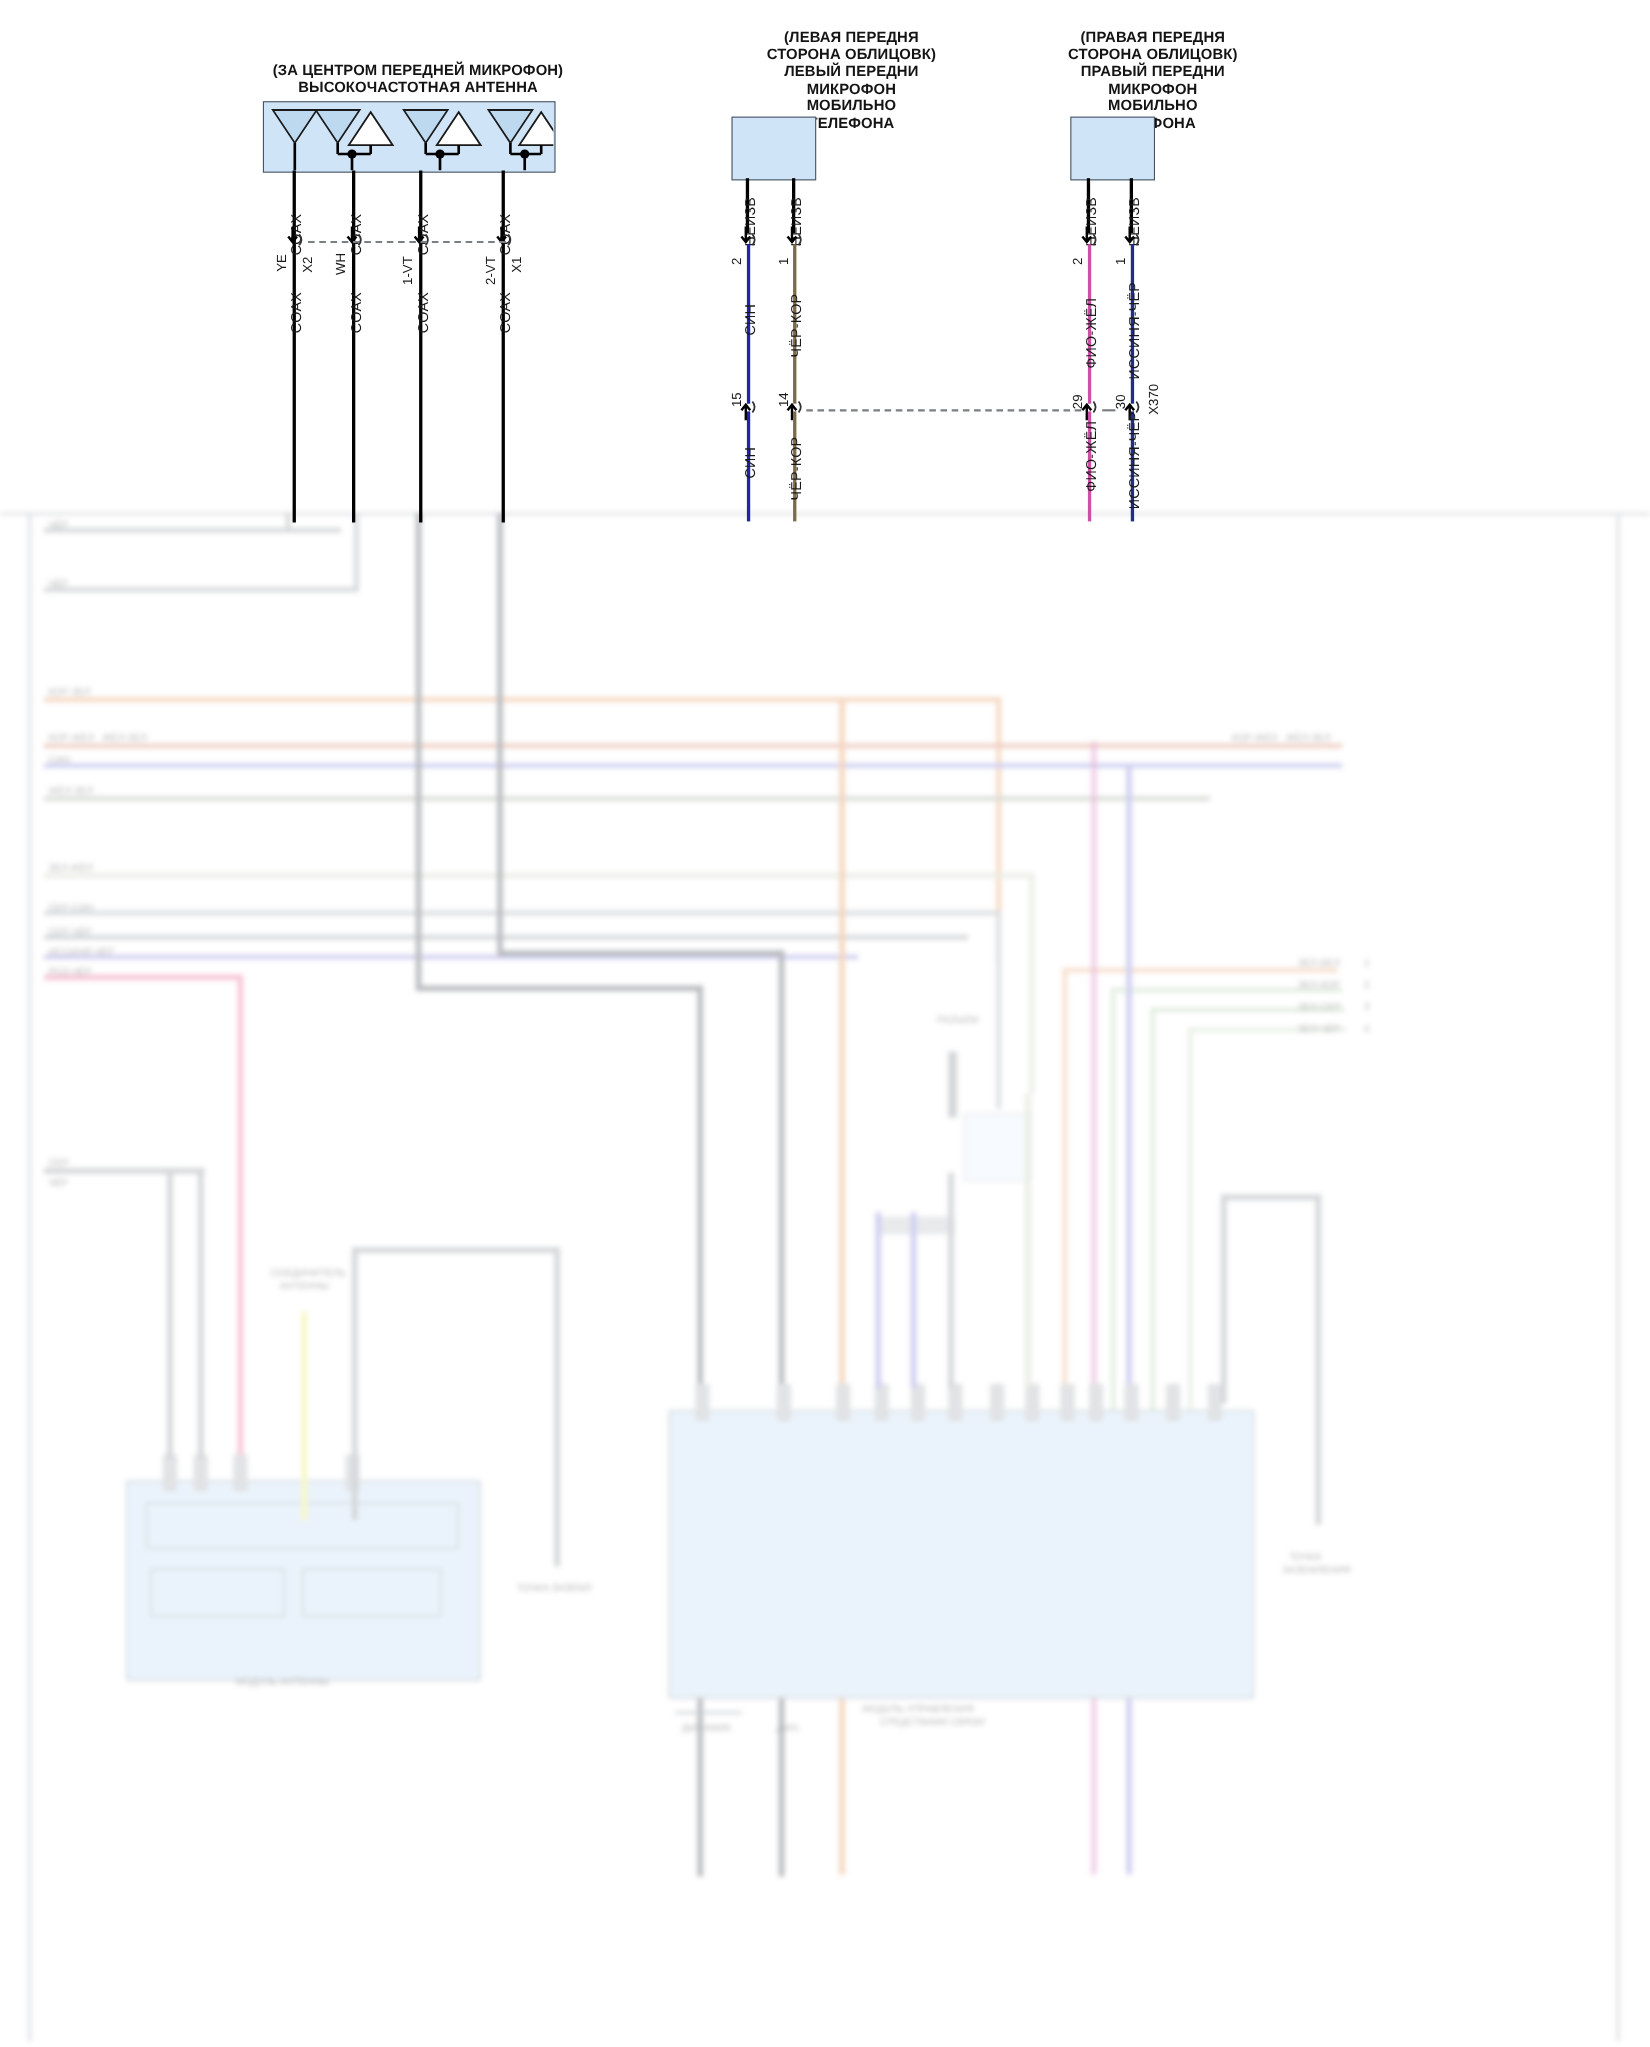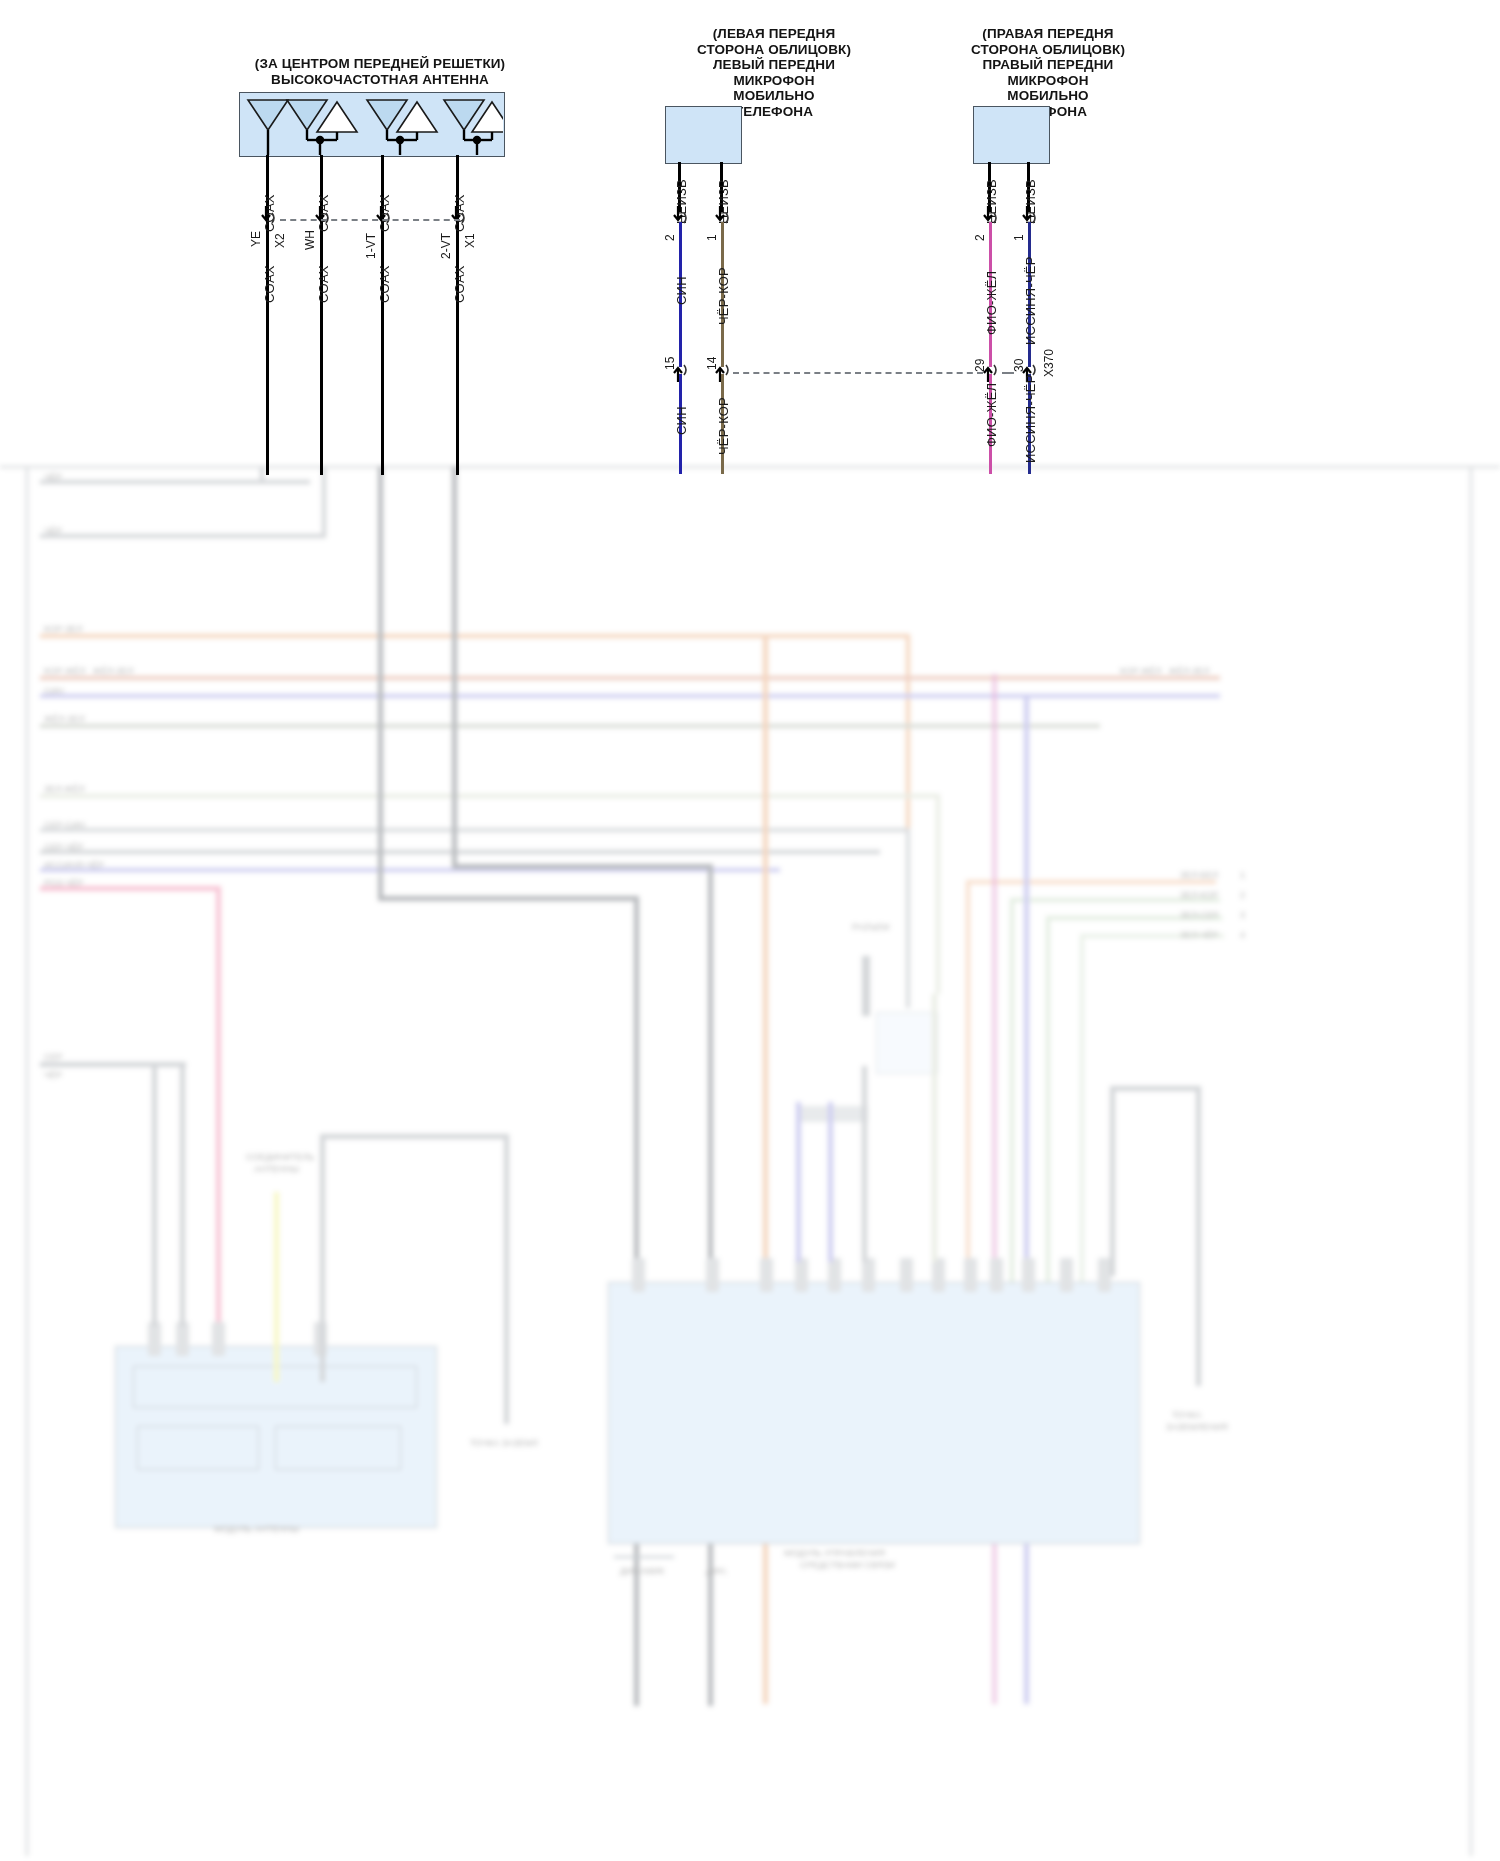--- a/index.html
+++ b/index.html
@@ -168,21 +168,21 @@
     <div class="fw" style="left:1110px;top:620px;width:90px;height:5px;background:#9aa0a6;"></div>
     <div class="fw" style="left:1110px;top:620px;width:5px;height:190px;background:#9aa0a6;"></div>
     <div class="fw" style="left:1196px;top:620px;width:5px;height:300px;background:#9aa0a6;"></div>
     <div class="flab" style="left:1172px;top:944px;">ТОЧКА</div>
     <div class="flab" style="left:1166px;top:956px;">ЗАЗЕМЛЕНИЯ</div>
   </div>
   <div id="wm"></div>
 
   <div class="sharp">
 
-    <div class="hdr" style="left:210px;top:56px;width:340px;">(ЗА ЦЕНТРОМ ПЕРЕДНЕЙ РЕШЕТКИ)
+    <div class="hdr" style="left:210px;top:56px;width:340px;">(ЗА ЦЕНТРОМ ПЕРЕДНЕЙ МИКРОФОН)
 ВЫСОКОЧАСТОТНАЯ АНТЕННА</div>
 
     <div class="blk" style="left:239px;top:92px;width:264px;height:63px;"></div>
 
     <svg class="ant" style="left:239px;top:92px;" width="264" height="63" viewBox="0 0 264 63">
 
       <polygon points="9,8 49,8 29,38" fill="#bcd9f0" stroke="#1a1a1a" stroke-width="1.6"></polygon>
       <line x1="29" y1="38" x2="29" y2="63" stroke="#000" stroke-width="2.4"></line>
       <polygon points="48,8 88,8 68,38" fill="#bcd9f0" stroke="#1a1a1a" stroke-width="1.6"></polygon>
       <polygon points="78,40 98,10 118,40" fill="#fff" stroke="#1a1a1a" stroke-width="1.6"></polygon>

